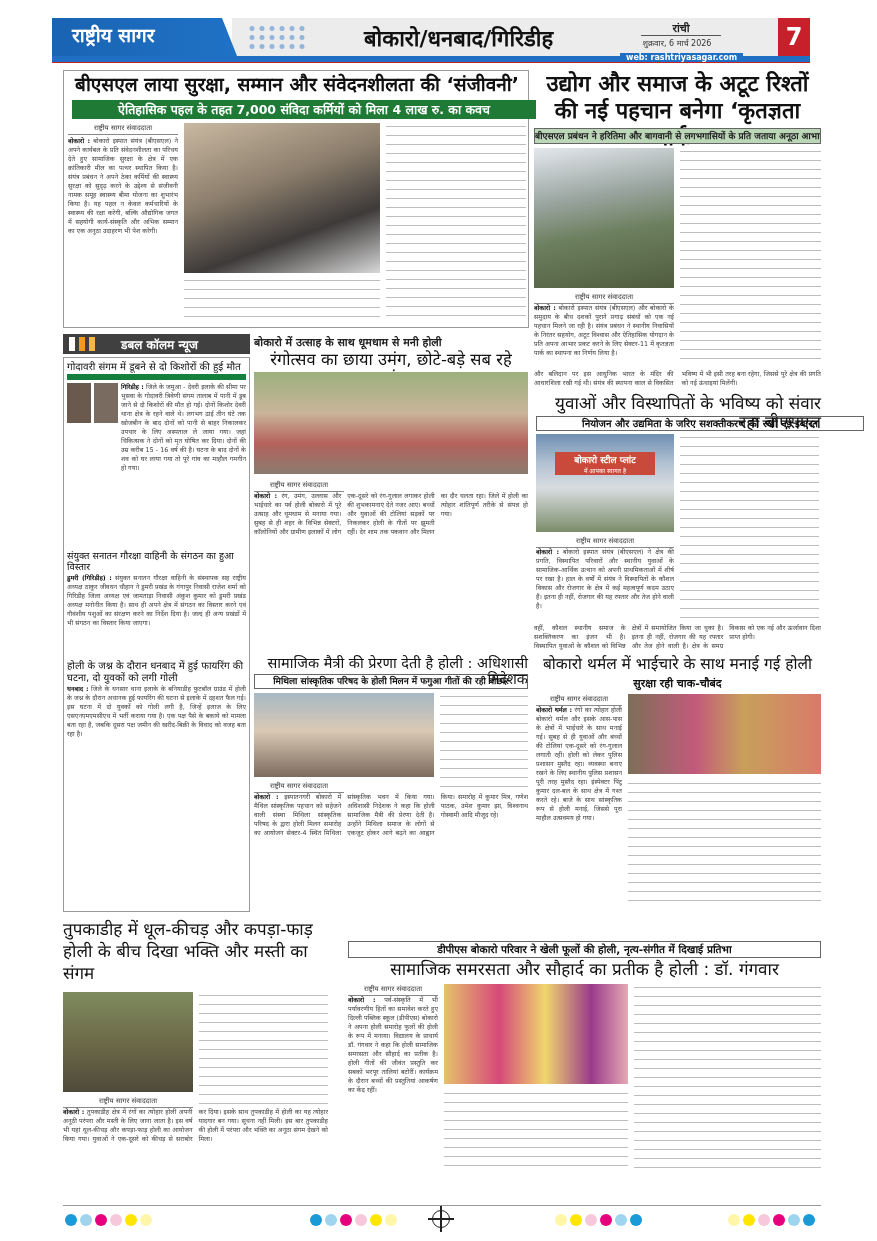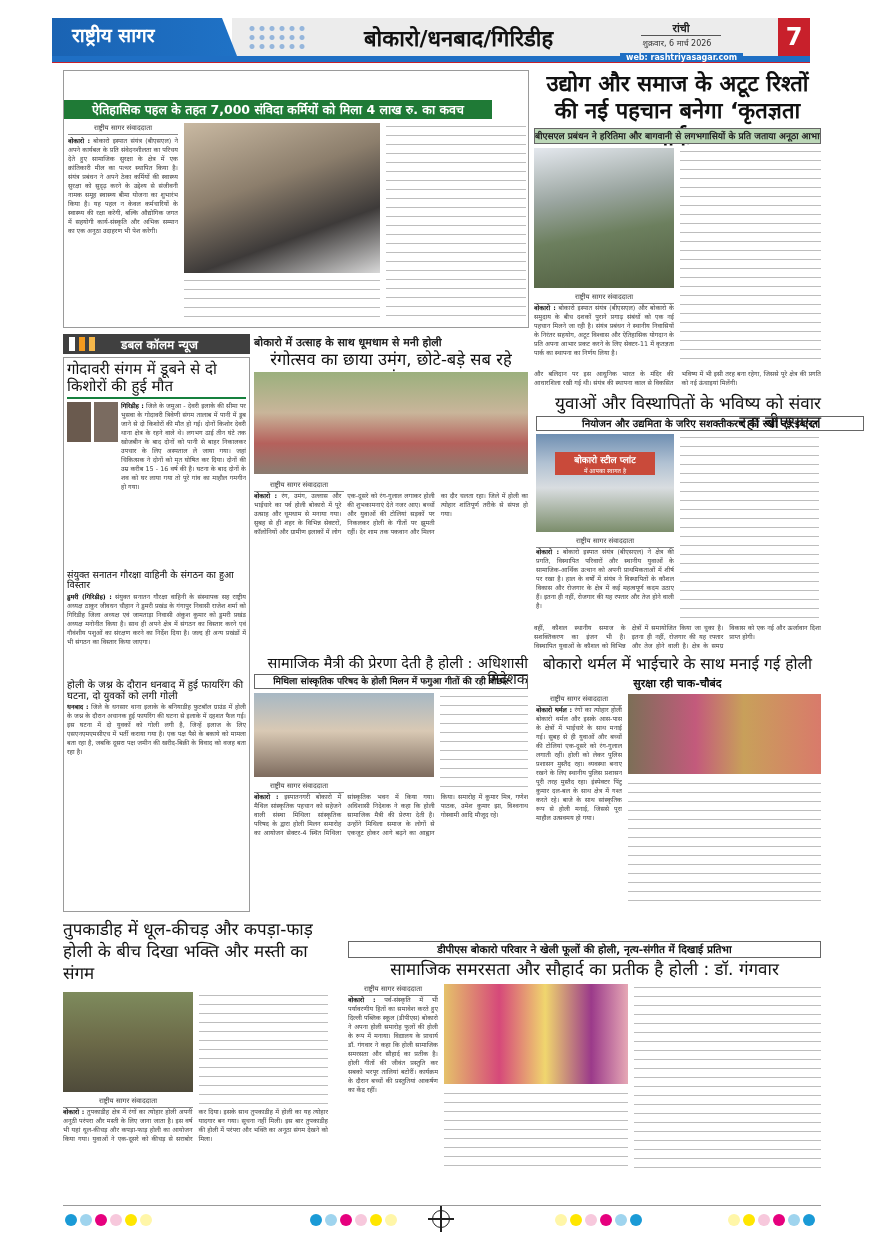--- a/index.html
+++ b/index.html
@@ -43,21 +43,22 @@
   <div class="abs mast-edition">बोकारो/धनबाद/गिरिडीह</div>
   <div class="abs mast-city">रांची</div>
   <div class="abs mast-date">शुक्रवार, 6 मार्च 2026</div>
   <div class="abs pageno">7</div>
   <div class="abs mast-bar"></div>
   <div class="abs mast-redline"></div>
   <div class="abs mast-web">web: rashtriyasagar.com</div>
 </div>
 
 <div class="abs box" style="left:63px;top:70px;width:466px;height:258px;">
-  <div class="abs green-bar" style="left:0;top:29px;width:428px;height:19px;font-size:12.5px;line-height:19px;">ऐतिहासिक पहल के तहत 7,000 संविदा कर्मियों को मिला 4 लाख रु. का कवच</div>
+  <h1 class="abs" style="left:4px;top:3px;width:458px;font-size:19px;text-align:center;">बीएसएल लाया सुरक्षा, सम्मान और संवेदनशीलता की ‘संजीवनी’</h1>
+  <div class="abs green-bar" style="left:8px;top:29px;width:464px;height:19px;font-size:12.5px;line-height:19px;">ऐतिहासिक पहल के तहत 7,000 संविदा कर्मियों को मिला 4 लाख रु. का कवच</div>
   <div class="abs" style="left:4px;top:52px;width:110px;">
     <div class="byline">राष्ट्रीय सागर संवाददाता</div>
     <div class="col-text" style="height:196px;"><b>बोकारो :</b> <span>बोकारो इस्पात संयंत्र (बीएसएल) ने अपने कार्यबल के प्रति संवेदनशीलता का परिचय देते हुए सामाजिक सुरक्षा के क्षेत्र में एक क्रांतिकारी मील का पत्थर स्थापित किया है। संयंत्र प्रबंधन ने अपने ठेका कर्मियों की स्वास्थ्य सुरक्षा को सुदृढ़ करने के उद्देश्य से संजीवनी नामक समूह स्वास्थ्य बीमा योजना का शुभारंभ किया है। यह पहल न केवल कर्मचारियों के स्वास्थ्य की रक्षा करेगी, बल्कि औद्योगिक जगत में सहयोगी कार्य-संस्कृति और अभिक सम्मान का एक अनूठा उदाहरण भी पेश करेगी।</span></div>
   </div>
   <div class="abs photo" style="left:120px;top:52px;width:196px;height:150px;background:linear-gradient(160deg,#c9b9a2 0%,#8c7e6c 40%,#3d3a39 70%,#d8d8d8 100%);"></div>
   <div class="abs col-text lines" style="left:120px;top:206px;width:196px;height:48px;"></div>
   <div class="abs col-text lines" style="left:322px;top:52px;width:140px;height:200px;"></div>
 </div>
 
 <div class="abs" style="left:534px;top:70px;width:287px;height:300px;">
@@ -70,21 +71,21 @@
 </div>
 <div class="abs col-text" style="left:534px;top:370px;width:287px;height:20px;column-count:2;column-gap:8px;">और बलिदान पर इस आधुनिक भारत के मंदिर की आधारशिला रखी गई थी। संयंत्र की स्थापना काल से विकसित भविष्य में भी इसी तरह बना रहेगा, जिससे पूरे क्षेत्र की प्रगति को नई ऊंचाइयां मिलेंगी।</div>
 
 <div class="abs" style="left:63px;top:334px;width:187px;height:20px;background:#404040;">
   <span class="abs" style="left:6px;top:3px;width:6px;height:14px;background:#fff;"></span>
   <span class="abs" style="left:16px;top:3px;width:6px;height:14px;background:#f39a1e;"></span>
   <span class="abs" style="left:26px;top:3px;width:6px;height:14px;background:#f5b74a;"></span>
   <span class="abs" style="left:58px;top:2px;color:#fff;font-weight:bold;font-size:12px;">डबल कॉलम न्यूज</span>
 </div>
 <div class="abs box" style="left:63px;top:357px;width:187px;height:555px;padding:3px;">
-  <h3 style="font-size:15px;font-weight:normal;border-bottom:2px solid #15803d;padding-bottom:2px;">गोदावरी संगम में डूबने से दो किशोरों की हुई मौत</h3>
+  <h3 style="font-size:10px;font-weight:normal;border-bottom:6px solid #15803d;padding-bottom:2px;">गोदावरी संगम में डूबने से दो किशोरों की हुई मौत</h3>
   <div style="display:flex;gap:3px;margin-top:3px;">
     <div class="photo" style="width:24px;height:40px;background:#6a5a4e;"></div>
     <div class="photo" style="width:24px;height:40px;background:#7a6b60;"></div>
     <div class="col-text" style="flex:1;height:148px;"><b>गिरिडीह :</b> <span>जिले के जमुआ - देवरी इलाके की सीमा पर भुसवा के गोदावरी त्रिवेणी संगम तालाब में पानी में डूब जाने से दो किशोरों की मौत हो गई। दोनों किशोर देवरी थाना क्षेत्र के रहने वाले थे। लगभग ढाई तीन घंटे तक खोजबीन के बाद दोनों को पानी से बाहर निकालकर उपचार के लिए अस्पताल ले जाया गया। जहां चिकित्सक ने दोनों को मृत घोषित कर दिया। दोनों की उम्र करीब 15 - 16 वर्ष की है। घटना के बाद दोनों के शव को घर लाया गया तो पूरे गांव का माहौल गमगीन हो गया।</span></div>
   </div>
   <h3 style="font-size:9.5px;font-weight:normal;margin-top:20px;">संयुक्त सनातन गौरक्षा वाहिनी के संगठन का हुआ विस्तार</h3>
   <div class="col-text" style="height:82px;margin-top:2px;"><b>डुमरी (गिरिडीह) :</b> <span>संयुक्त सनातन गौरक्षा वाहिनी के संस्थापक सह राष्ट्रीय अध्यक्ष ठाकुर जीवधन चौहान ने डुमरी प्रखंड के गंगापुर निवासी राजेश शर्मा को गिरिडीह जिला अध्यक्ष एवं जामताड़ा निवासी अंकुश कुमार को डुमरी प्रखंड अध्यक्ष मनोनीत किया है। साथ ही अपने क्षेत्र में संगठन का विस्तार करने एवं गौवंशीय पशुओं का संरक्षण करने का निर्देश दिया है। जल्द ही अन्य प्रखंडों में भी संगठन का विस्तार किया जाएगा।</span></div>
   <h3 style="font-size:10px;font-weight:normal;margin-top:4px;">होली के जश्न के दौरान धनबाद में हुई फायरिंग की घटना, दो युवकों को लगी गोली</h3>
   <div class="col-text" style="height:228px;margin-top:2px;"><b>धनबाद :</b> <span>जिले के धनसार थाना इलाके के बनियाडीह फुटबॉल ग्राउंड में होली के जश्न के दौरान अचानक हुई फायरिंग की घटना से इलाके में दहशत फैल गई। इस घटना में दो युवकों को गोली लगी है, जिन्हें इलाज के लिए एसएनएमएमसीएच में भर्ती कराया गया है। एक पक्ष पैसे के बकाये को मामला बता रहा है, जबकि दूसरा पक्ष जमीन की खरीद-बिक्री के विवाद को वजह बता रहा है।</span></div>
 </div>

